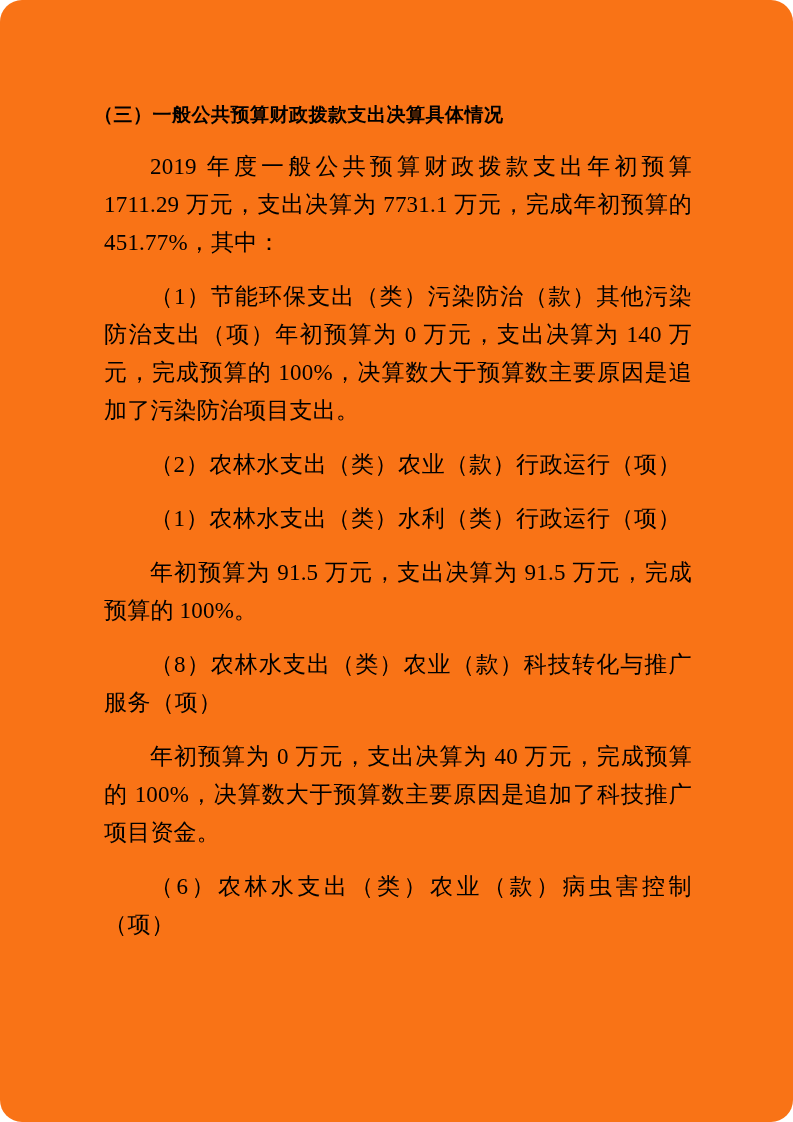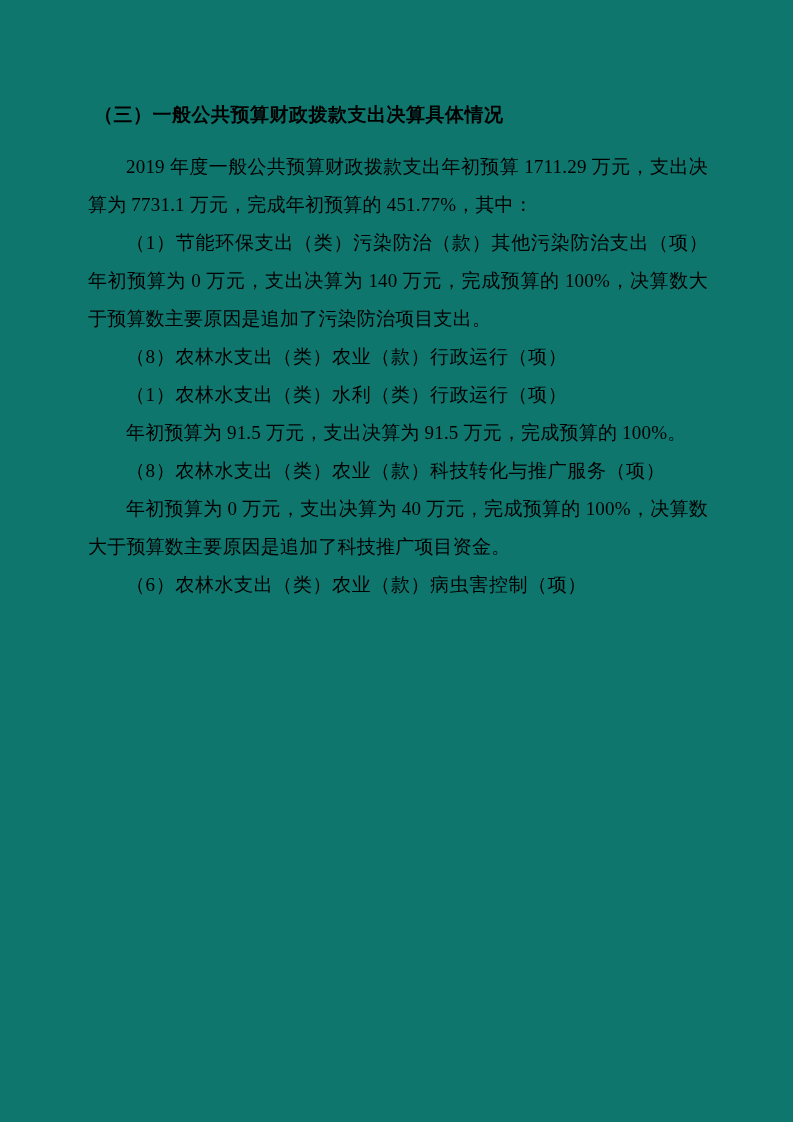--- a/index.html
+++ b/index.html
@@ -14,41 +14,42 @@
     color: #000000;
     position: relative;
     overflow: hidden;
   }
   .page {
     position: absolute;
     left: 0;
     top: 0;
     width: 793px;
     height: 1122px;
-    background: #0f766e;
+    background: #f97316;
+    border-radius: 22px;
   }
   .content {
     position: absolute;
     left: 88px;
     top: 100px;
     width: 620px;
   }
   .heading {
     font-family: "Liberation Sans", "DejaVu Sans", sans-serif;
     font-weight: bold;
     font-size: 19px;
     line-height: 30px;
     letter-spacing: 0.5px;
     margin: 0 0 18px 6px;
     white-space: nowrap;
   }
   p.para {
-    font-size: 19px;
+    font-size: 23px;
     line-height: 38px;
-    margin: 0;
+    margin: 16px;
     text-align: justify;
     text-justify: inter-ideograph;
     text-indent: 2em;
     letter-spacing: 0.2px;
   }
   p.para.wide {
     letter-spacing: 0.6px;
   }
 </style>
 </head>
@@ -56,21 +57,21 @@
 
 <div class="page">
   <div class="content">
 
     <h1 class="heading">（三）一般公共预算财政拨款支出决算具体情况</h1>
 
     <p class="para">2019 年度一般公共预算财政拨款支出年初预算 1711.29 万元，支出决算为 7731.1 万元，完成年初预算的 451.77%，其中：</p>
 
     <p class="para">（1）节能环保支出（类）污染防治（款）其他污染防治支出（项）年初预算为 0 万元，支出决算为 140 万元，完成预算的 100%，决算数大于预算数主要原因是追加了污染防治项目支出。</p>
 
-    <p class="para wide">（8）农林水支出（类）农业（款）行政运行（项）</p>
+    <p class="para wide">（2）农林水支出（类）农业（款）行政运行（项）</p>
 
 
     <p class="para wide">（1）农林水支出（类）水利（类）行政运行（项）</p>
 
 
 
     <p class="para">年初预算为 91.5 万元，支出决算为 91.5 万元，完成预算的 100%。</p>
 
     <p class="para wide">（8）农林水支出（类）农业（款）科技转化与推广服务（项）</p>
 

